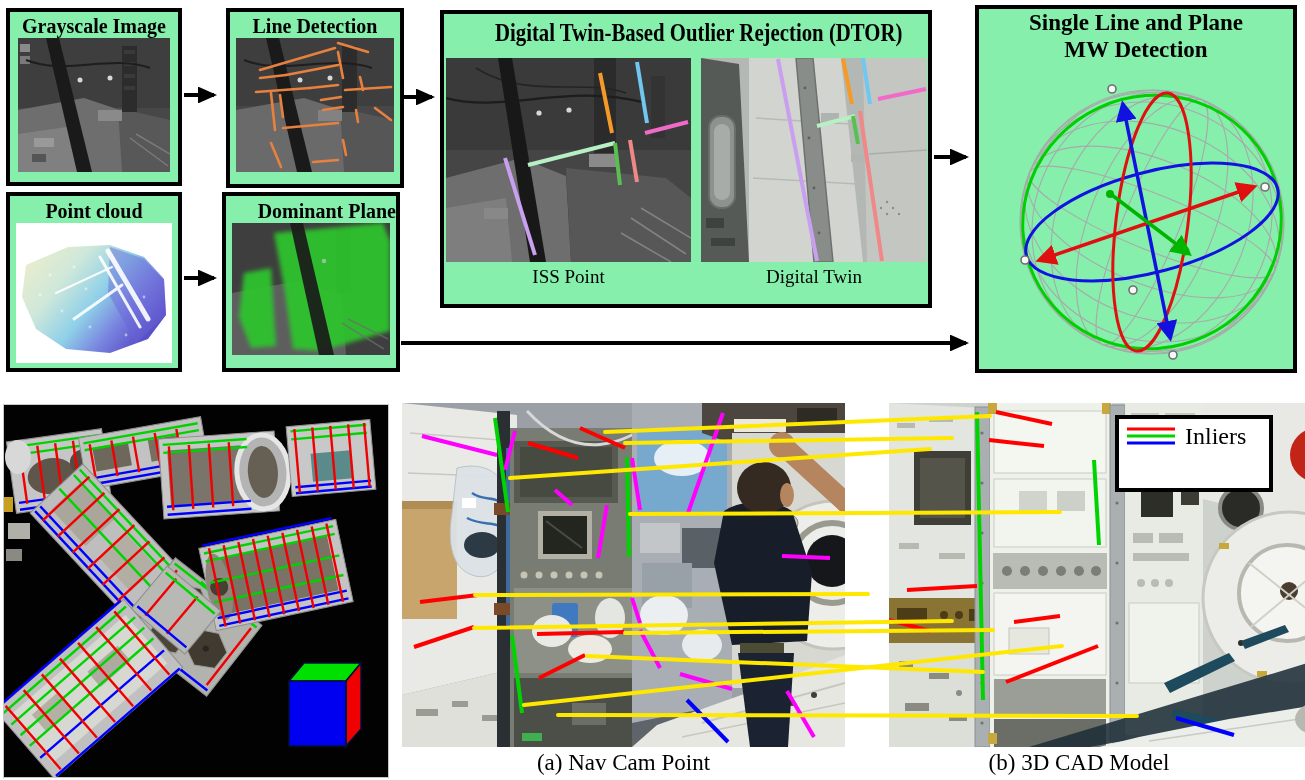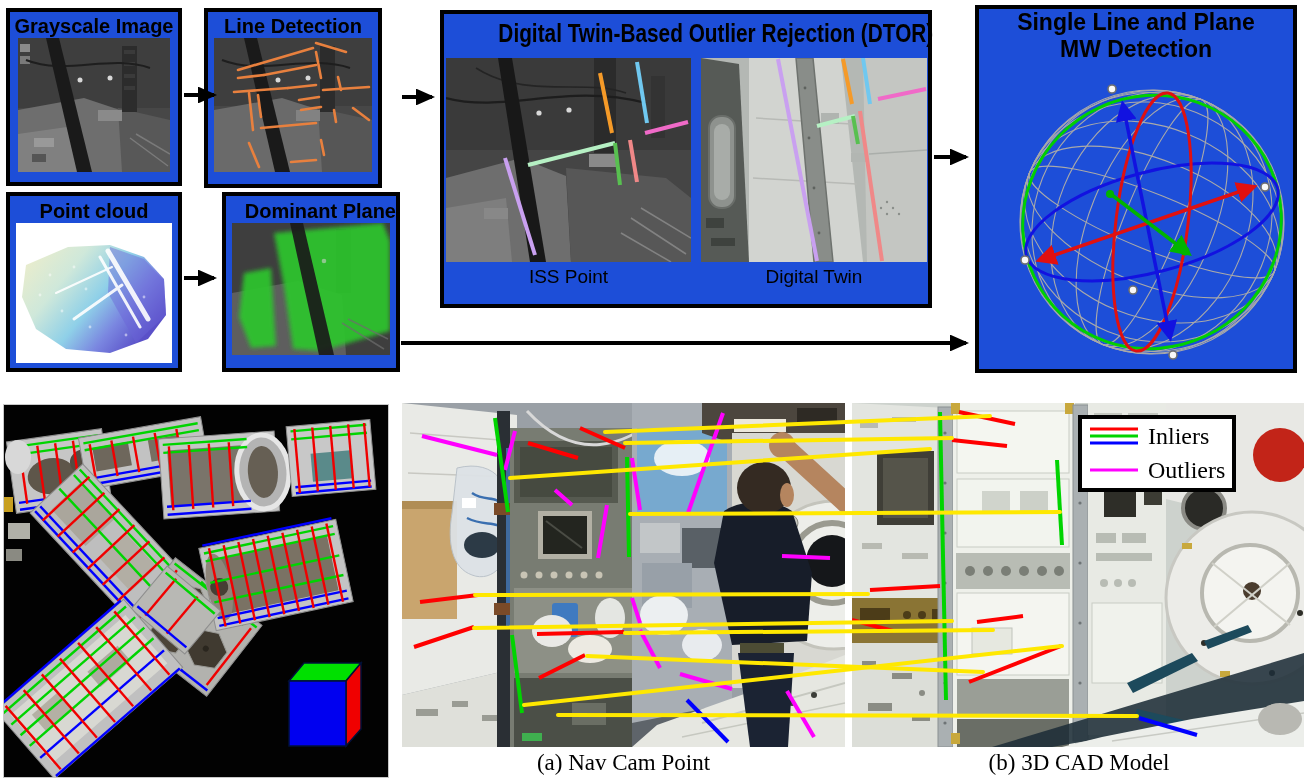--- a/index.html
+++ b/index.html
@@ -1,17 +1,17 @@
 <!DOCTYPE html>
 <html><head>
 <meta charset="utf-8">
 <style>
   html,body{margin:0;padding:0;background:#ffffff;}
   body{width:1305px;height:780px;position:relative;font-family:"Liberation Sans",sans-serif;overflow:hidden;}
-  .pbox{position:absolute;background:#1d4ed8;border:4px solid #000;box-sizing:border-box;}
+  .pbox{position:absolute;background:#86efac;border:4px solid #000;box-sizing:border-box;font-family:Liberation Serif, serif;}
   .ptitle{font-weight:bold;text-align:center;color:#000;white-space:nowrap;}
   .pimg{display:block;margin:0 auto;}
   .sublabel{position:absolute;text-align:center;font-size:19px;color:#000;}
   .overlay{position:absolute;left:0;top:0;pointer-events:none;}
   .panel{position:absolute;}
   .caption{position:absolute;text-align:center;font-family:"Liberation Serif",serif;font-size:23px;color:#000;}
   .legend{position:absolute;left:1115px;top:415px;width:158px;height:77px;background:#fff;border:4px solid #000;box-sizing:border-box;z-index:8;}
   .legend-row{display:flex;align-items:center;height:34px;padding-left:6px;}
   .legend-text{font-family:"Liberation Serif",serif;font-size:24px;color:#000;margin-left:8px;}
   .condense{display:inline-block;transform:scaleX(.8);transform-origin:center;}
@@ -39,21 +39,21 @@
     <polygon points="28,0 41,0 74,134 59,134" fill="#1a1a1a"></polygon>
     <circle cx="62" cy="42" r="2.5" fill="#d8d8d8"></circle>
       <circle cx="92" cy="40" r="2.5" fill="#d8d8d8"></circle>
     <rect x="80" y="72" width="24" height="11" fill="#8a8a8a"></rect>
     <rect x="16" y="100" width="20" height="9" fill="#999"></rect>
       <rect x="14" y="116" width="14" height="8" fill="#555"></rect>
     <path d="M112,100 L150,128 M118,96 L152,116" stroke="#7a7a7a" stroke-width="1.5"></path>
   </svg>
 </div>
 
-<div class="pbox" style="left:204px;top:8px;width:178px;height:180px;">
+<div class="pbox" style="left:226px;top:8px;width:178px;height:180px;">
   <div class="ptitle" style="font-size:20px;margin-top:3px;">Line Detection</div>
   <svg class="pimg" width="158" height="134" viewBox="0 0 158 134">
     <rect width="158" height="134" fill="#474747"></rect>
     <rect width="158" height="68" fill="#3e3e3e"></rect>
     <polygon points="0,72 68,60 112,74 116,134 0,134" fill="#6a6a6a"></polygon>
     <polygon points="104,70 158,82 158,134 108,134" fill="#565656"></polygon>
     <rect x="106" y="8" width="15" height="66" fill="#2c2c2c"></rect>
     <path d="M8,22 C48,38 94,16 136,30" stroke="#1e1e1e" stroke-width="2" fill="none"></path>
     <polygon points="30,0 43,0 76,134 61,134" fill="#1a1a1a"></polygon>
     <circle cx="64" cy="42" r="2.5" fill="#d8d8d8"></circle>
@@ -599,21 +599,21 @@
         <line x1="178" y1="25" x2="223" y2="45"></line>
     <line x1="18" y1="199" x2="76" y2="192"></line>
         <line x1="12" y1="244" x2="72" y2="224"></line>
     <line x1="135" y1="231" x2="222" y2="229"></line>
         <line x1="137" y1="275" x2="183" y2="252"></line>
   </g>
   <line x1="285" y1="297" x2="326" y2="339" stroke="#0000ff" stroke-width="4"></line>
 </svg>
 </div>
 
-<div class="panel" style="left:816px;top:403px;width:413px;height:344px;padding-left:36px;">
+<div class="panel" style="left:853px;top:403px;width:413px;height:344px;padding-left:36px;">
 <svg width="452" height="344" viewBox="0 0 452 344">
   <rect width="452" height="344" fill="#cdd2cd"></rect>
 
   <polygon points="0,0 95,5 95,344 0,344" fill="#e3e5e0"></polygon>
   <rect x="25" y="48" width="57" height="74" fill="#3f3e37"></rect>
   <rect x="31" y="55" width="45" height="60" fill="#55544a"></rect>
   <g fill="#b8bab2">
         <rect x="8" y="20" width="18" height="5"></rect>
         <rect x="40" y="14" width="24" height="5"></rect>
         <rect x="10" y="140" width="20" height="6"></rect>
@@ -746,26 +746,20 @@
 
   <div class="legend" style="left:262px;top:12px;">
     <div class="legend-row">
       <svg width="52" height="22" viewBox="0 0 52 22">
         <line x1="2" y1="4" x2="50" y2="4" stroke="#ff0000" stroke-width="3"></line>
         <line x1="2" y1="11" x2="50" y2="11" stroke="#00d400" stroke-width="3"></line>
         <line x1="2" y1="18" x2="50" y2="18" stroke="#0000ff" stroke-width="3"></line>
       </svg>
       <span class="legend-text">Inliers</span>
     </div>
-    <div class="legend-row">
-      <svg width="52" height="22" viewBox="0 0 52 22">
-        <line x1="2" y1="11" x2="50" y2="11" stroke="#ff00ff" stroke-width="3"></line>
-      </svg>
-      <span class="legend-text">Outliers</span>
-    </div>
   </div>
 </div>
 
 <svg class="overlay" style="left:395px;top:403px;z-index:5;" width="910" height="350">
   <g stroke="#ffe800" stroke-width="4" stroke-linecap="round">
     <line x1="210" y1="29" x2="595" y2="13"></line>
     <line x1="230" y1="40" x2="557" y2="35"></line>
     <line x1="115" y1="75" x2="535" y2="46"></line>
     <line x1="235" y1="111" x2="665" y2="109"></line>
     <line x1="80" y1="192" x2="473" y2="191"></line>

